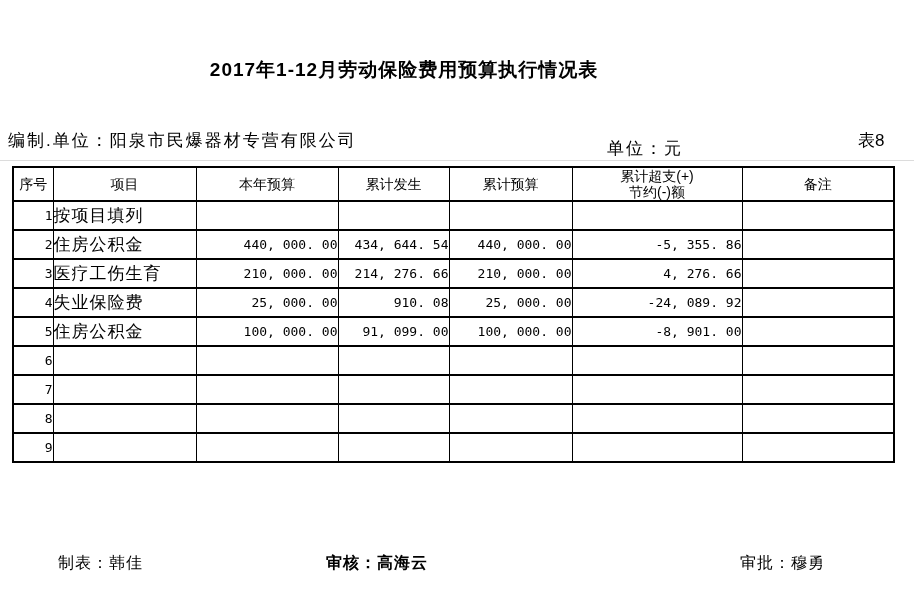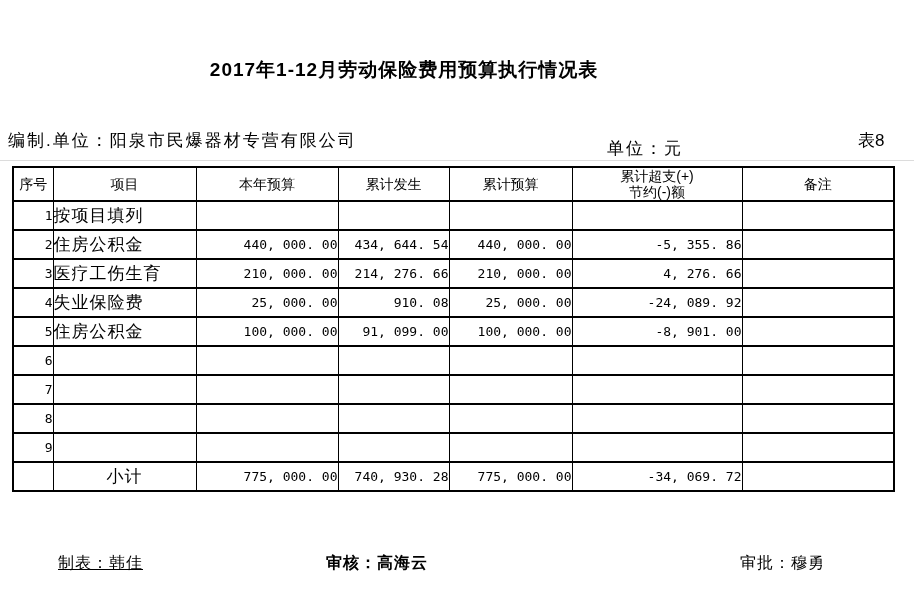--- a/index.html
+++ b/index.html
@@ -77,21 +77,21 @@
   }
   td.num {
     text-align: right;
     padding-right: 9px;
     font-family: "DejaVu Sans Mono", monospace;
     font-size: 13px;
   }
   tr.subtotal-row td.item { text-align: center; padding-left: 0; }
 
   .sign-row { position: absolute; top: 553px; left: 0; width: 914px; height: 24px; font-size: 16px; letter-spacing: 1px; }
-  .sign-preparer { position: absolute; left: 58px;  top: 0; text-decoration: underline; }
+  .sign-preparer { position: absolute; left: 58px;  top: 0; }
   .sign-reviewer { position: absolute; left: 326px; top: 0; font-weight: bold; }
   .sign-approver { position: absolute; left: 740px; top: 0; text-align: right; }
 </style>
 </head>
 <body>
 
 <div class="page-title">2017年1-12月劳动保险费用预算执行情况表</div>
 
 <div class="top-gridline"></div>
 
@@ -200,29 +200,20 @@
   <tr class="data-row">
     <td class="seq">9</td>
     <td class="item"></td>
     <td class="num"></td>
     <td class="num"></td>
     <td class="num"></td>
     <td class="num"></td>
     <td class="num"></td>
   </tr>
 
-  <tr class="data-row subtotal-row">
-    <td class="seq"></td>
-    <td class="item">小计</td>
-    <td class="num">775, 000. 00</td>
-    <td class="num">740, 930. 28</td>
-    <td class="num">775, 000. 00</td>
-    <td class="num">-34, 069. 72</td>
-    <td class="num"></td>
-  </tr>
 </tbody>
   </table>
 
 <div class="sign-row">
   <span class="sign-preparer">制表：韩佳</span>
   <span class="sign-reviewer">审核：高海云</span>
   <span class="sign-approver">审批：穆勇</span>
 </div>
 
 </body></html>

